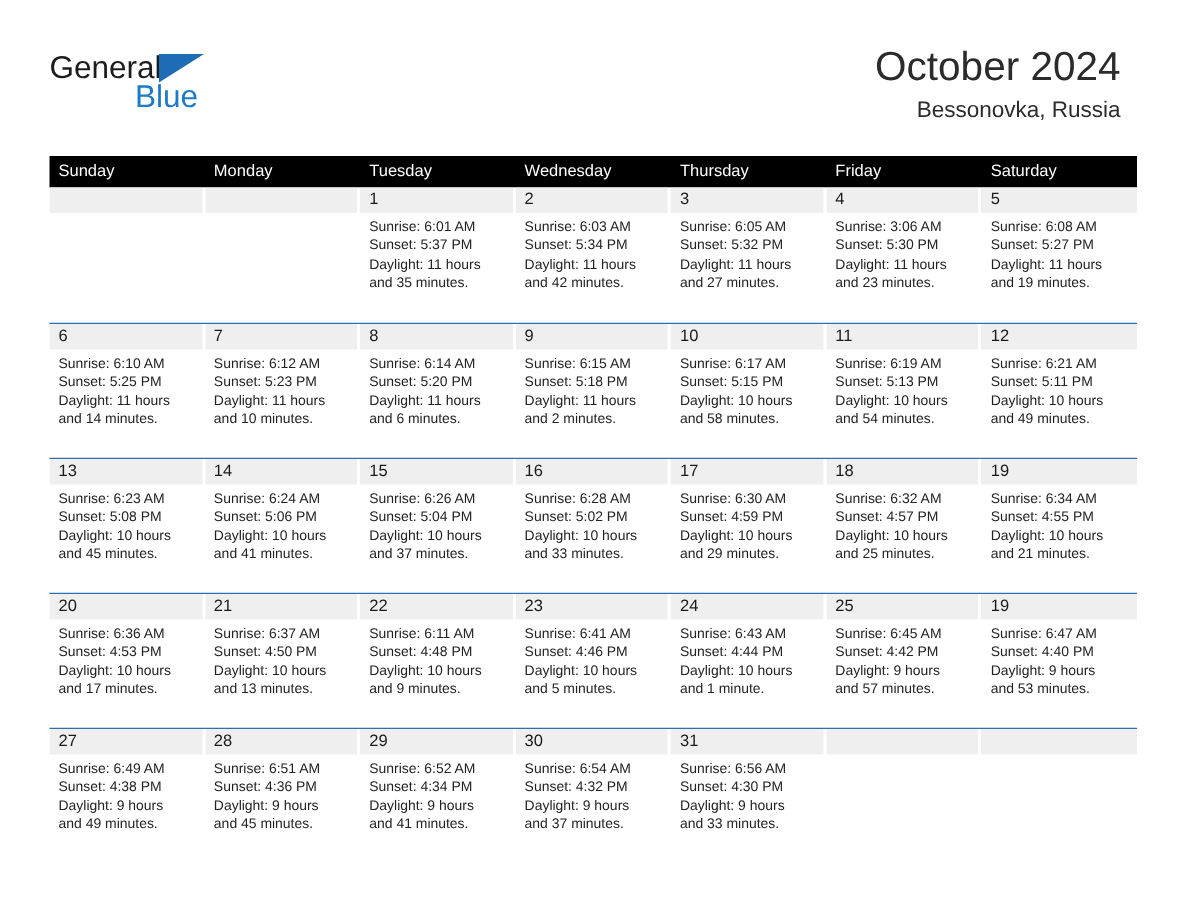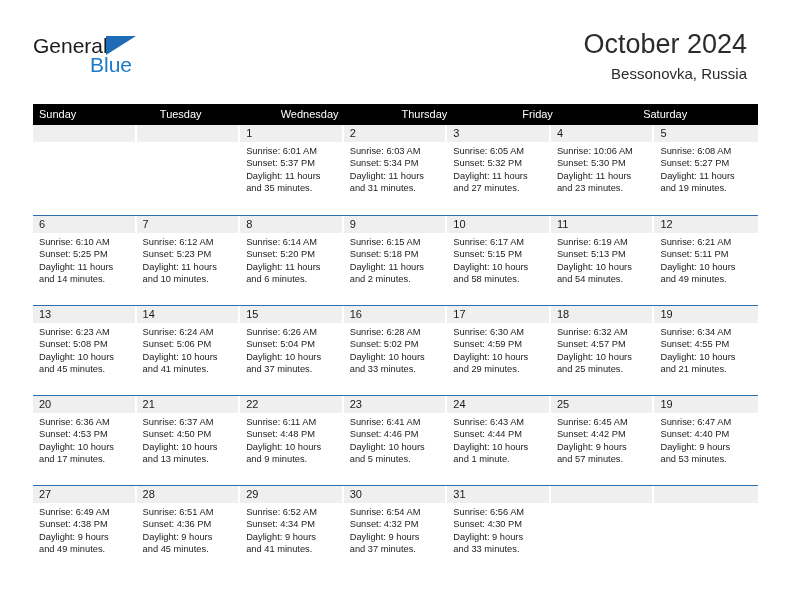--- a/index.html
+++ b/index.html
@@ -165,20 +165,21 @@
       <div class="cal-title">October 2024</div>
       <div class="cal-sub">Bessonovka, Russia</div>
     </div>
 
   </div>
 
   <div class="cal">
 
     <div class="dow-row">
       <div class="dow">Sunday</div>
+      <div class="dow">Monday</div>
       <div class="dow">Tuesday</div>
       <div class="dow">Wednesday</div>
       <div class="dow">Thursday</div>
       <div class="dow">Friday</div>
       <div class="dow">Saturday</div>
     </div>
 
     <div id="weeks-host">
         <div class="week">
           <div class="cell empty">
@@ -207,36 +208,36 @@
               <div>Daylight: 11 hours</div>
               <div>and 35 minutes.</div>
             </div>
           </div>
           <div class="cell">
             <div class="cell-daynum">2</div>
             <div class="cell-body">
               <div>Sunrise: 6:03 AM</div>
               <div>Sunset: 5:34 PM</div>
               <div>Daylight: 11 hours</div>
-              <div>and 31 minutes.</div>
+              <div>and 42 minutes.</div>
             </div>
           </div>
           <div class="cell">
             <div class="cell-daynum">3</div>
             <div class="cell-body">
               <div>Sunrise: 6:05 AM</div>
               <div>Sunset: 5:32 PM</div>
               <div>Daylight: 11 hours</div>
               <div>and 27 minutes.</div>
             </div>
           </div>
           <div class="cell">
             <div class="cell-daynum">4</div>
             <div class="cell-body">
-              <div>Sunrise: 10:06 AM</div>
+              <div>Sunrise: 3:06 AM</div>
               <div>Sunset: 5:30 PM</div>
               <div>Daylight: 11 hours</div>
               <div>and 23 minutes.</div>
             </div>
           </div>
           <div class="cell">
             <div class="cell-daynum">5</div>
             <div class="cell-body">
               <div>Sunrise: 6:08 AM</div>
               <div>Sunset: 5:27 PM</div>

